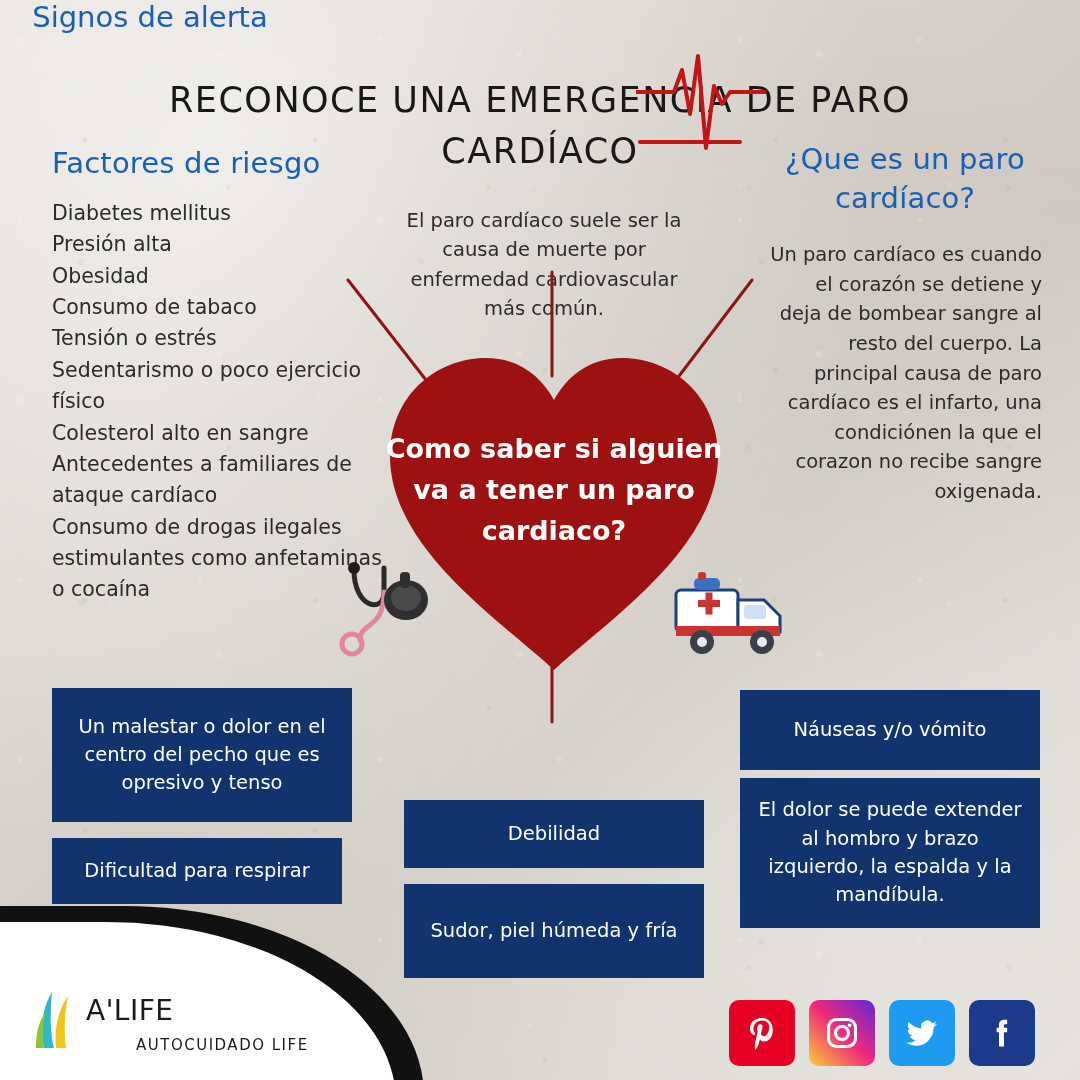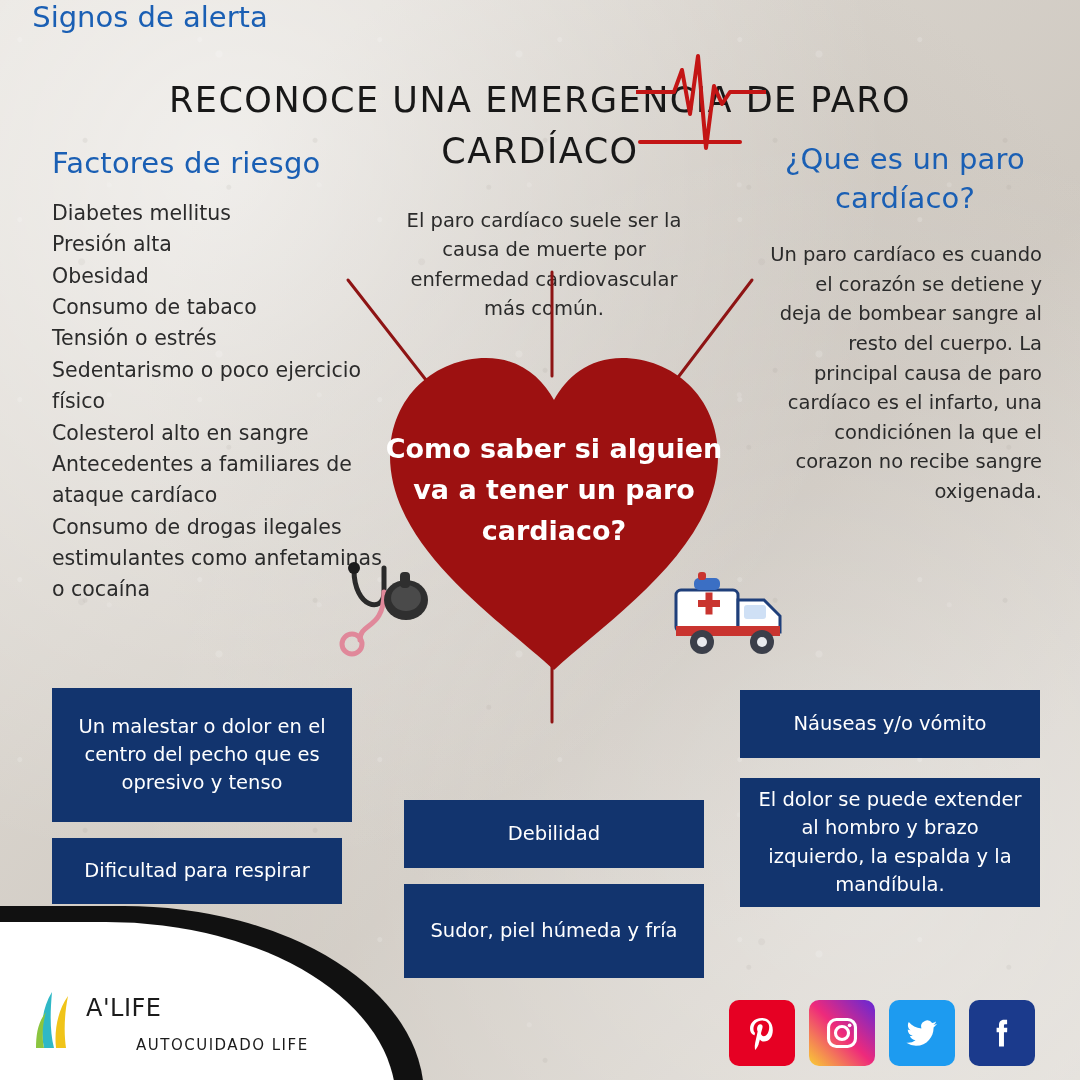--- a/index.html
+++ b/index.html
@@ -144,22 +144,22 @@
     align-items: center;
     justify-content: center;
     text-align: center;
     font-size: 19.5px;
     line-height: 1.45;
     padding: 8px 12px;
     box-sizing: border-box;
   }
   #box-chest   { left: 52px;  top: 688px; width: 300px; height: 134px; }
   #box-breath  { left: 52px;  top: 838px; width: 290px; height: 66px; }
-  #box-nausea  { left: 740px; top: 690px; width: 300px; height: 68px; }
-  #box-pain    { left: 740px; top: 778px; width: 300px; height: 129px; }
+  #box-nausea  { left: 740px; top: 690px; width: 300px; height: 80px; }
+  #box-pain    { left: 740px; top: 778px; width: 300px; height: 150px; }
   #box-weak    { left: 404px; top: 800px; width: 300px; height: 68px; }
   #box-sweat   { left: 404px; top: 884px; width: 300px; height: 94px; }
 
   
   #arc-black {
     position: absolute;
     left: -96px;
     top: 906px;
     width: 520px;
     height: 250px;
@@ -179,21 +179,21 @@
     position: absolute;
     left: 30px;
     top: 988px;
     width: 56px;
     height: 64px;
   }
   #logo-text {
     position: absolute;
     left: 86px;
     top: 994px;
-    font-size: 24px;
+    font-size: 28px;
     color: #1b1b1b;
     letter-spacing: .5px;
   }
   #logo-sub {
     position: absolute;
     left: 136px;
     top: 1036px;
     font-size: 15px;
     letter-spacing: 1.5px;
     color: #1b1b1b;

